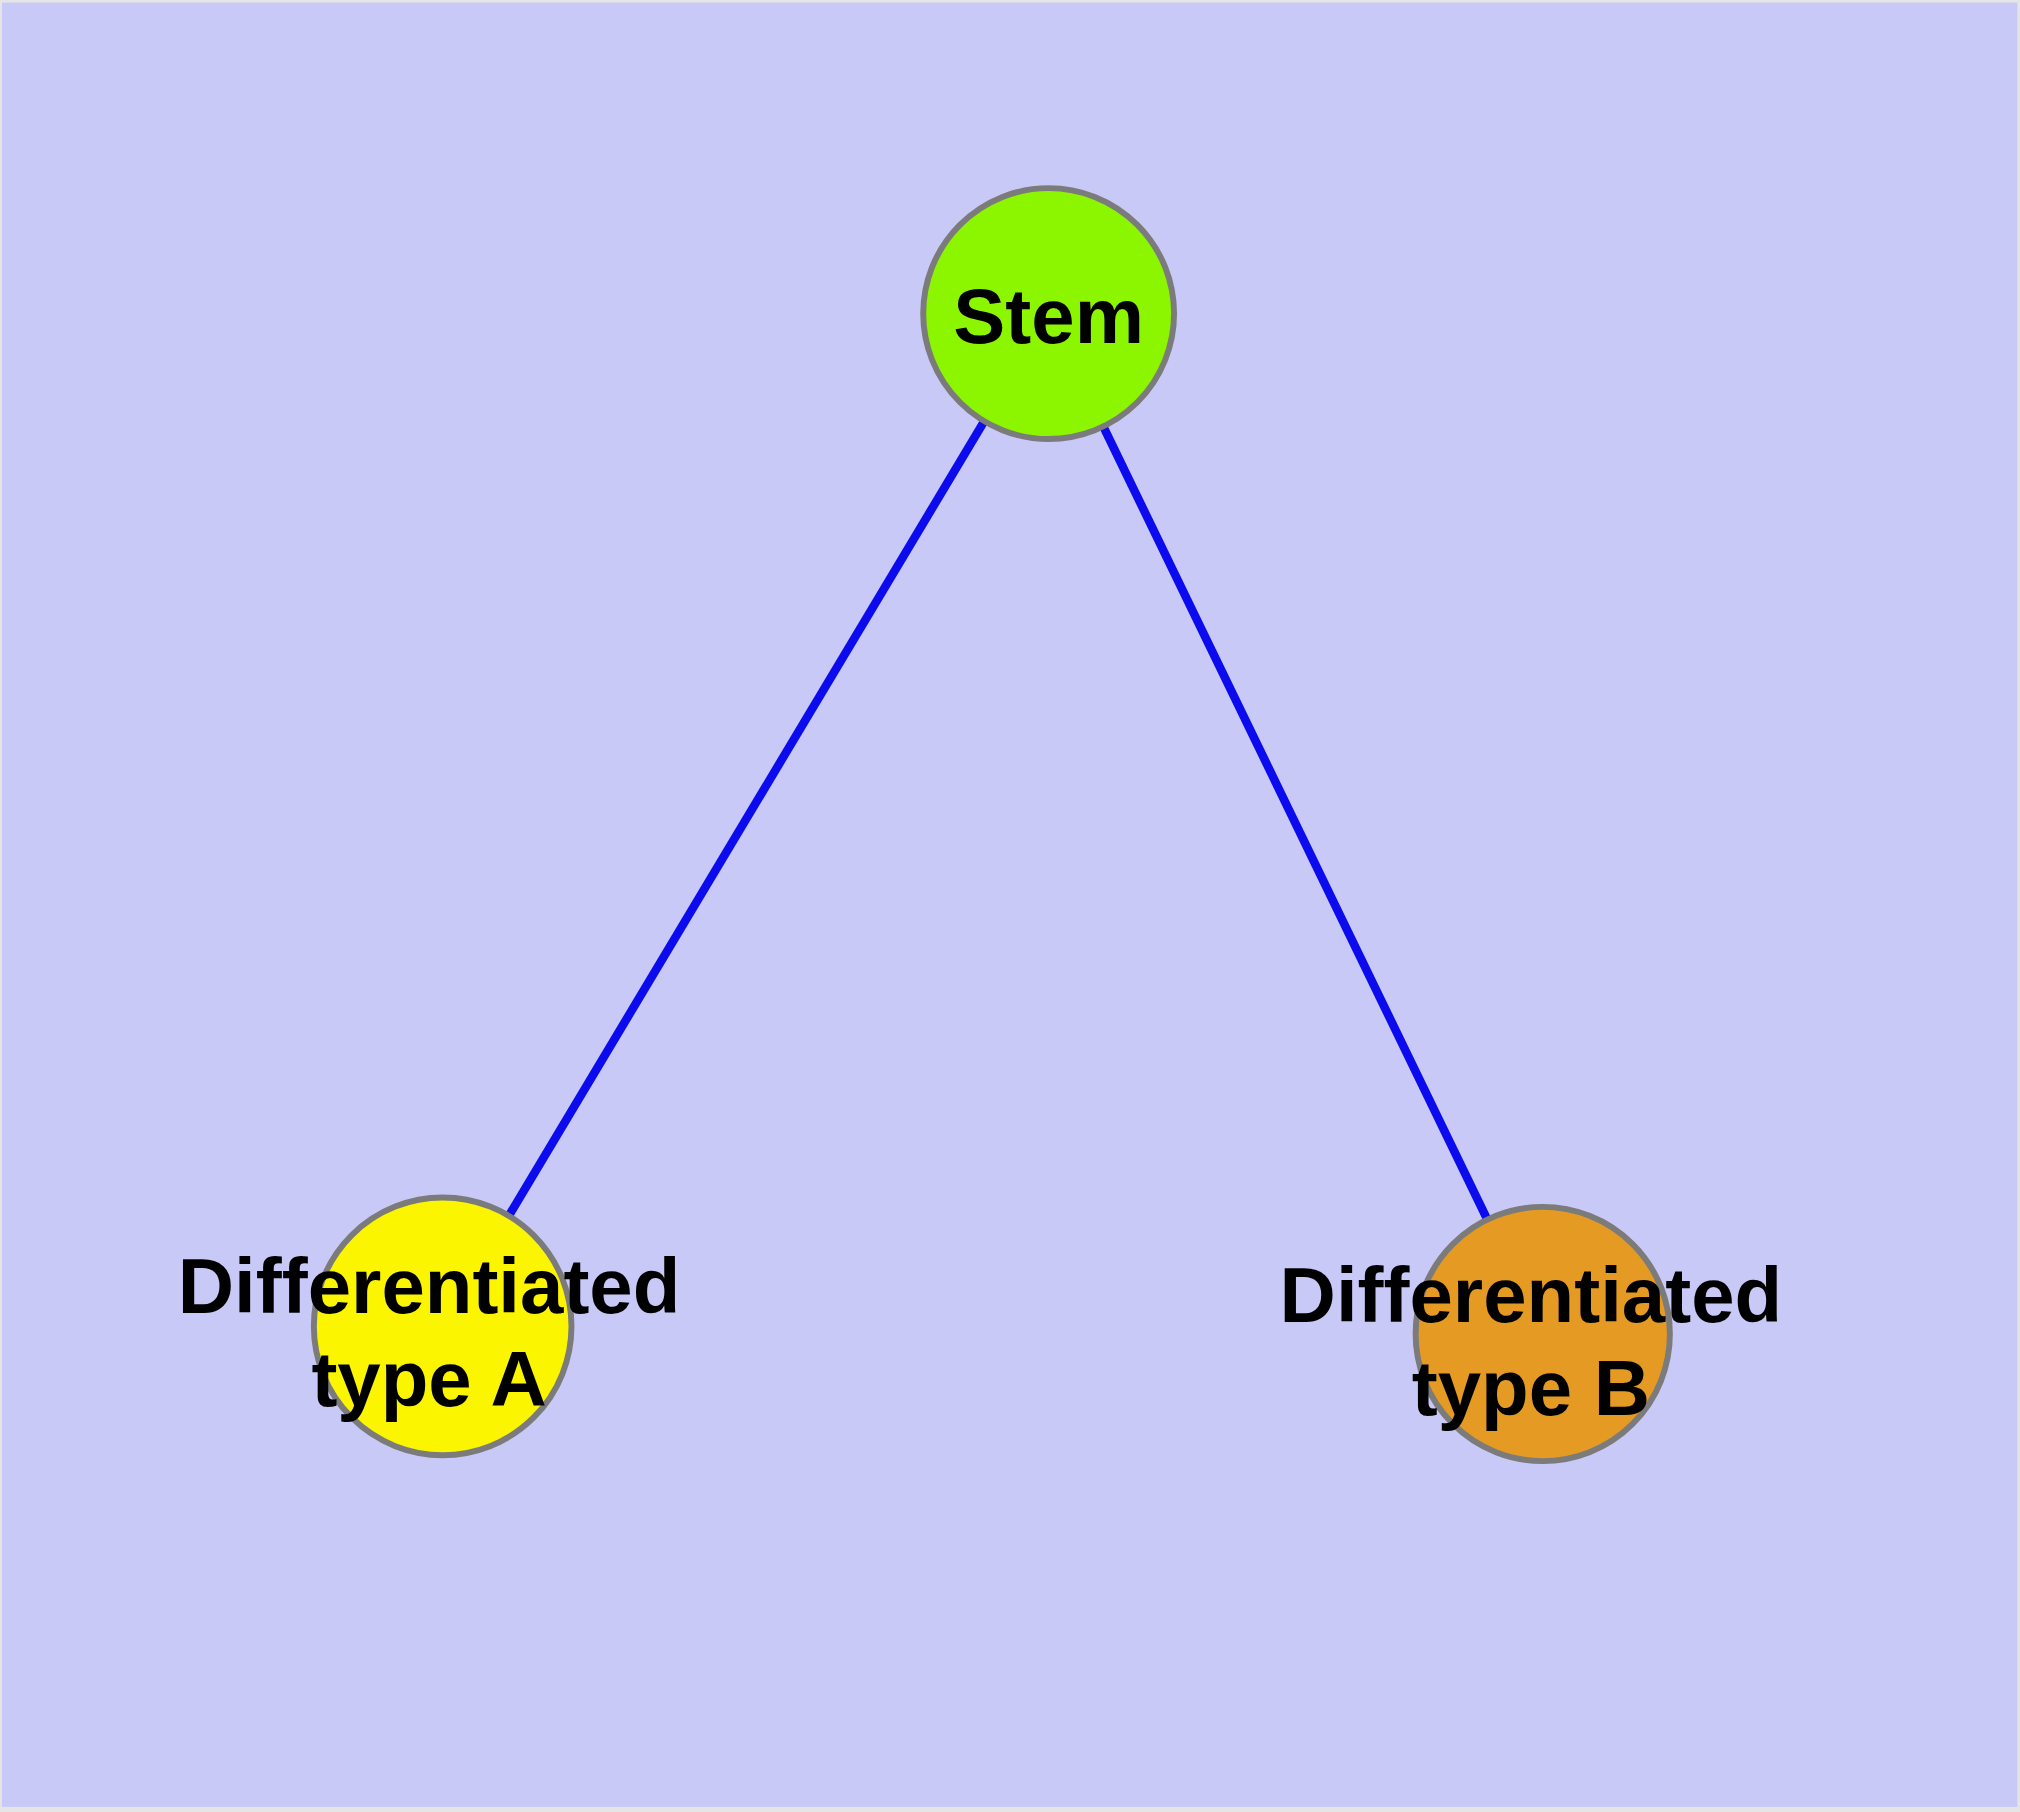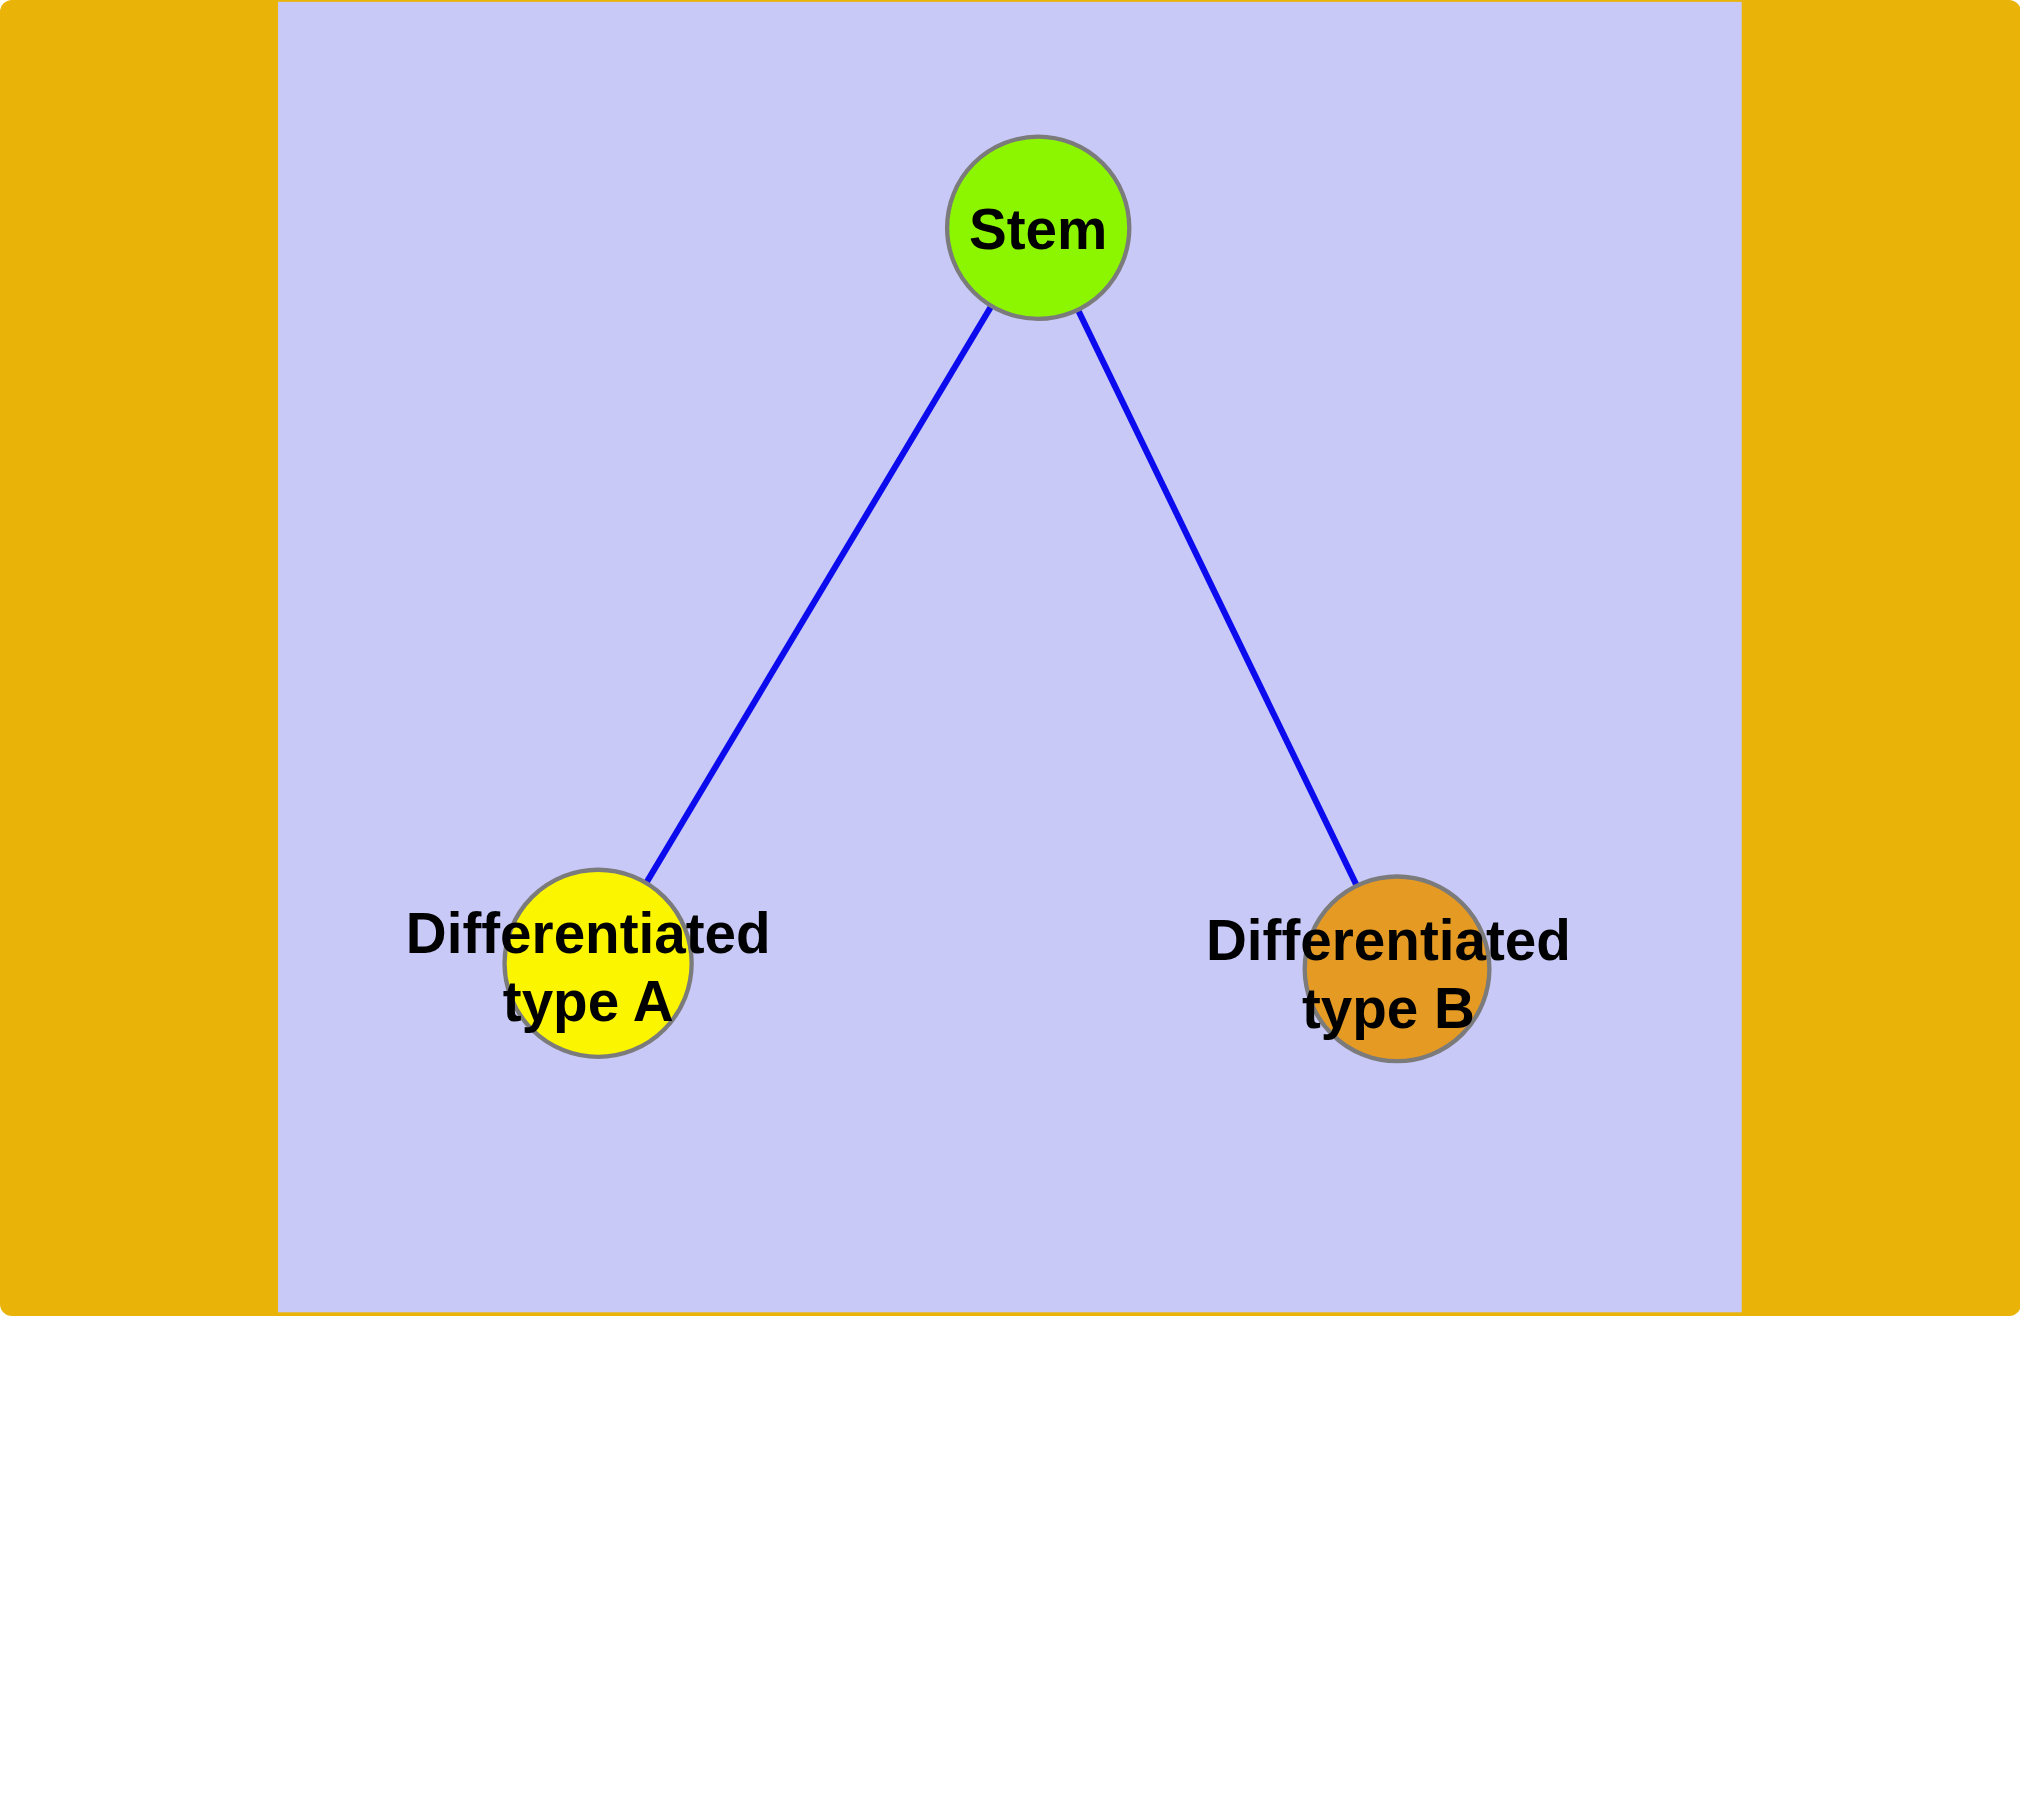--- a/index.html
+++ b/index.html
@@ -3,24 +3,23 @@
 <meta charset="utf-8">
 <style>
   html, body {
     margin: 0;
     padding: 0;
     background: #ffffff;
   }
   .figure-wrap {
     position: relative;
     width: 2021px;
-    height: 1316px;
-    background: #eab308;
+    height: 1812px;
+    background: #e5e5e5;
     overflow: hidden;
-    border-radius: 12px;
   }
   .figure-wrap svg {
     display: block;
     width: 100%;
     height: 100%;
   }
   .node-label {
     font-family: "Liberation Sans", sans-serif;
     font-weight: bold;
     font-size: 92px;

